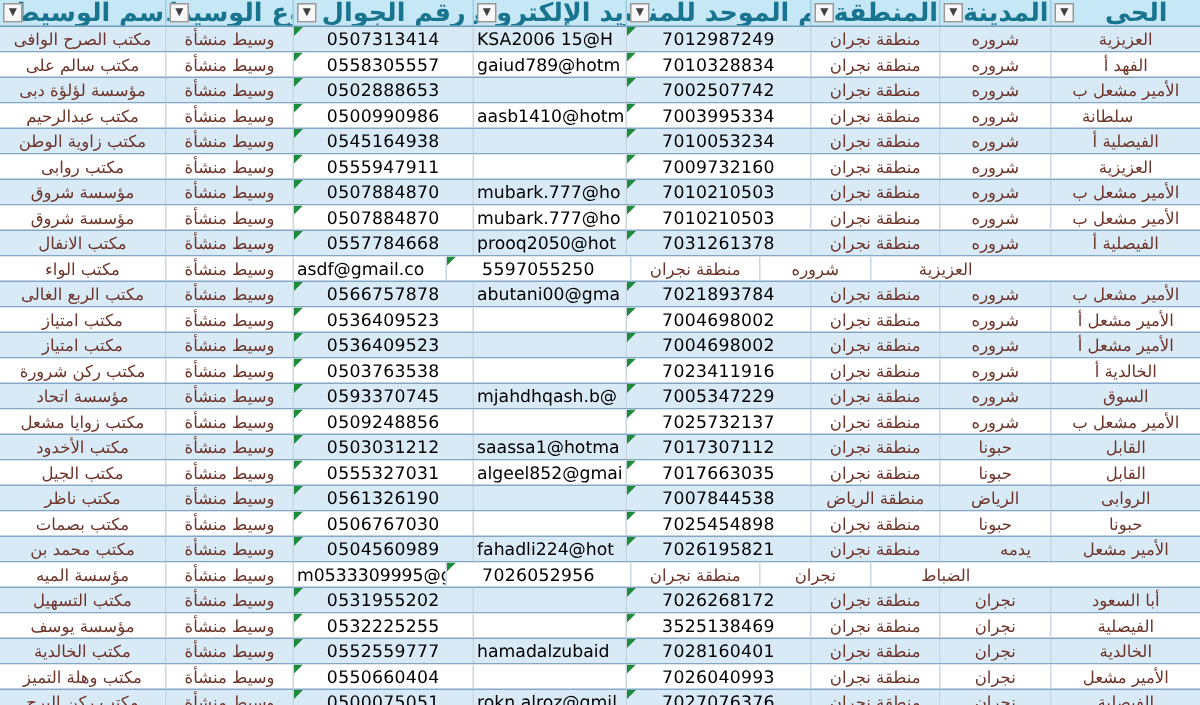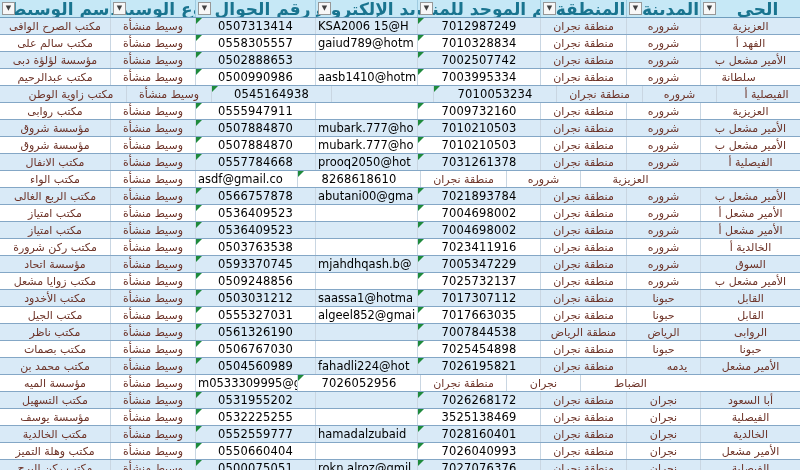--- a/index.html
+++ b/index.html
@@ -186,21 +186,21 @@
         <span>منطقة نجران</span>
       </div>
       <div class="cell ar" style="width: 74px;">
         <span>شروره</span>
       </div>
       <div class="cell ar" style="width: 76px;">
         <span>سلطانة</span>
       </div>
     </div>
     <div class="row odd">
-      <div class="cell ar" style="width: 110px; margin-left: 16px;">
+      <div class="cell ar" style="width: 110px;">
         <span>مكتب زاوية الوطن</span>
       </div>
       <div class="cell ar" style="width: 85px;">
         <span>وسيط منشأة</span>
       </div>
       <div class="cell num" style="width: 120px;">
         <div class="tri"></div>
         <span>0545164938</span>
       </div>
       <div class="cell email" style="width: 102px;">
@@ -337,21 +337,21 @@
         <span>مكتب الواء</span>
       </div>
       <div class="cell ar" style="width: 85px;">
         <span>وسيط منشأة</span>
       </div>
       <div class="cell email" style="width: 102px;">
         <span>asdf@gmail.co</span>
       </div>
       <div class="cell num" style="width: 123px;">
         <div class="tri"></div>
-        <span>8268618610</span>
+        <span>5597055250</span>
       </div>
       <div class="cell ar" style="width: 86px;">
         <span>منطقة نجران</span>
       </div>
       <div class="cell ar" style="width: 74px;">
         <span>شروره</span>
       </div>
       <div class="cell ar" style="width: 100px;">
         <span>العزيزية</span>
       </div>

